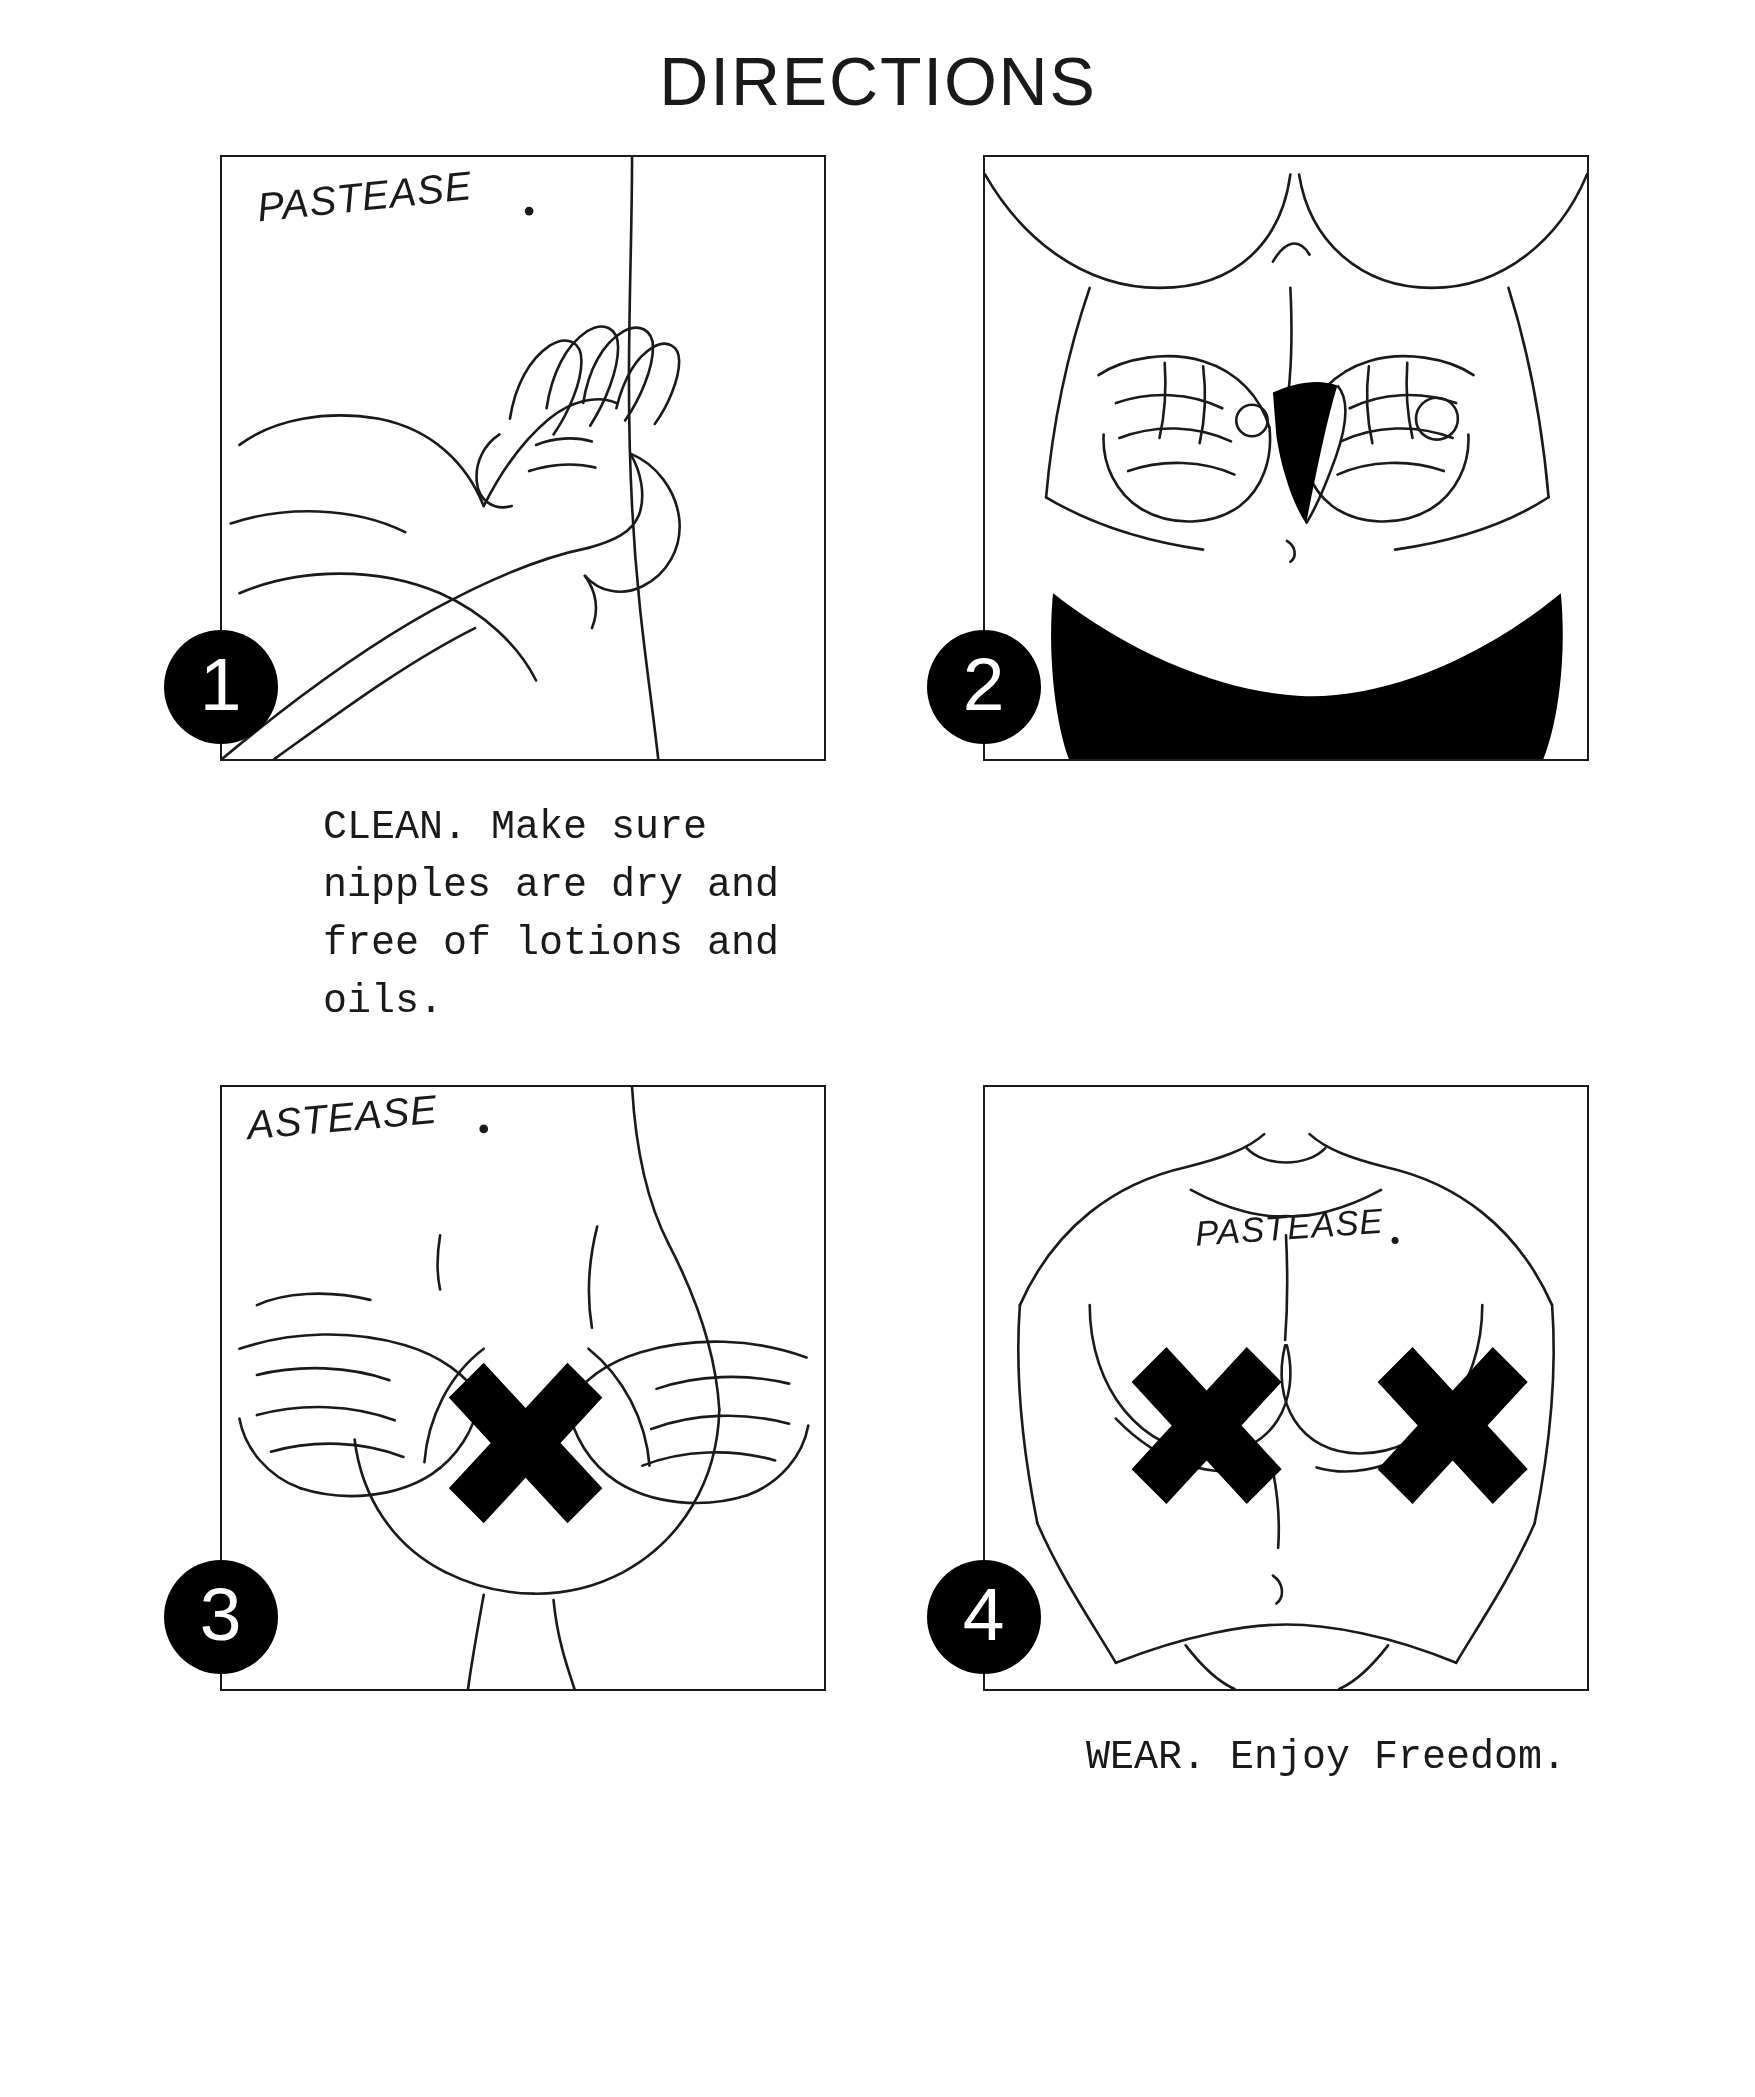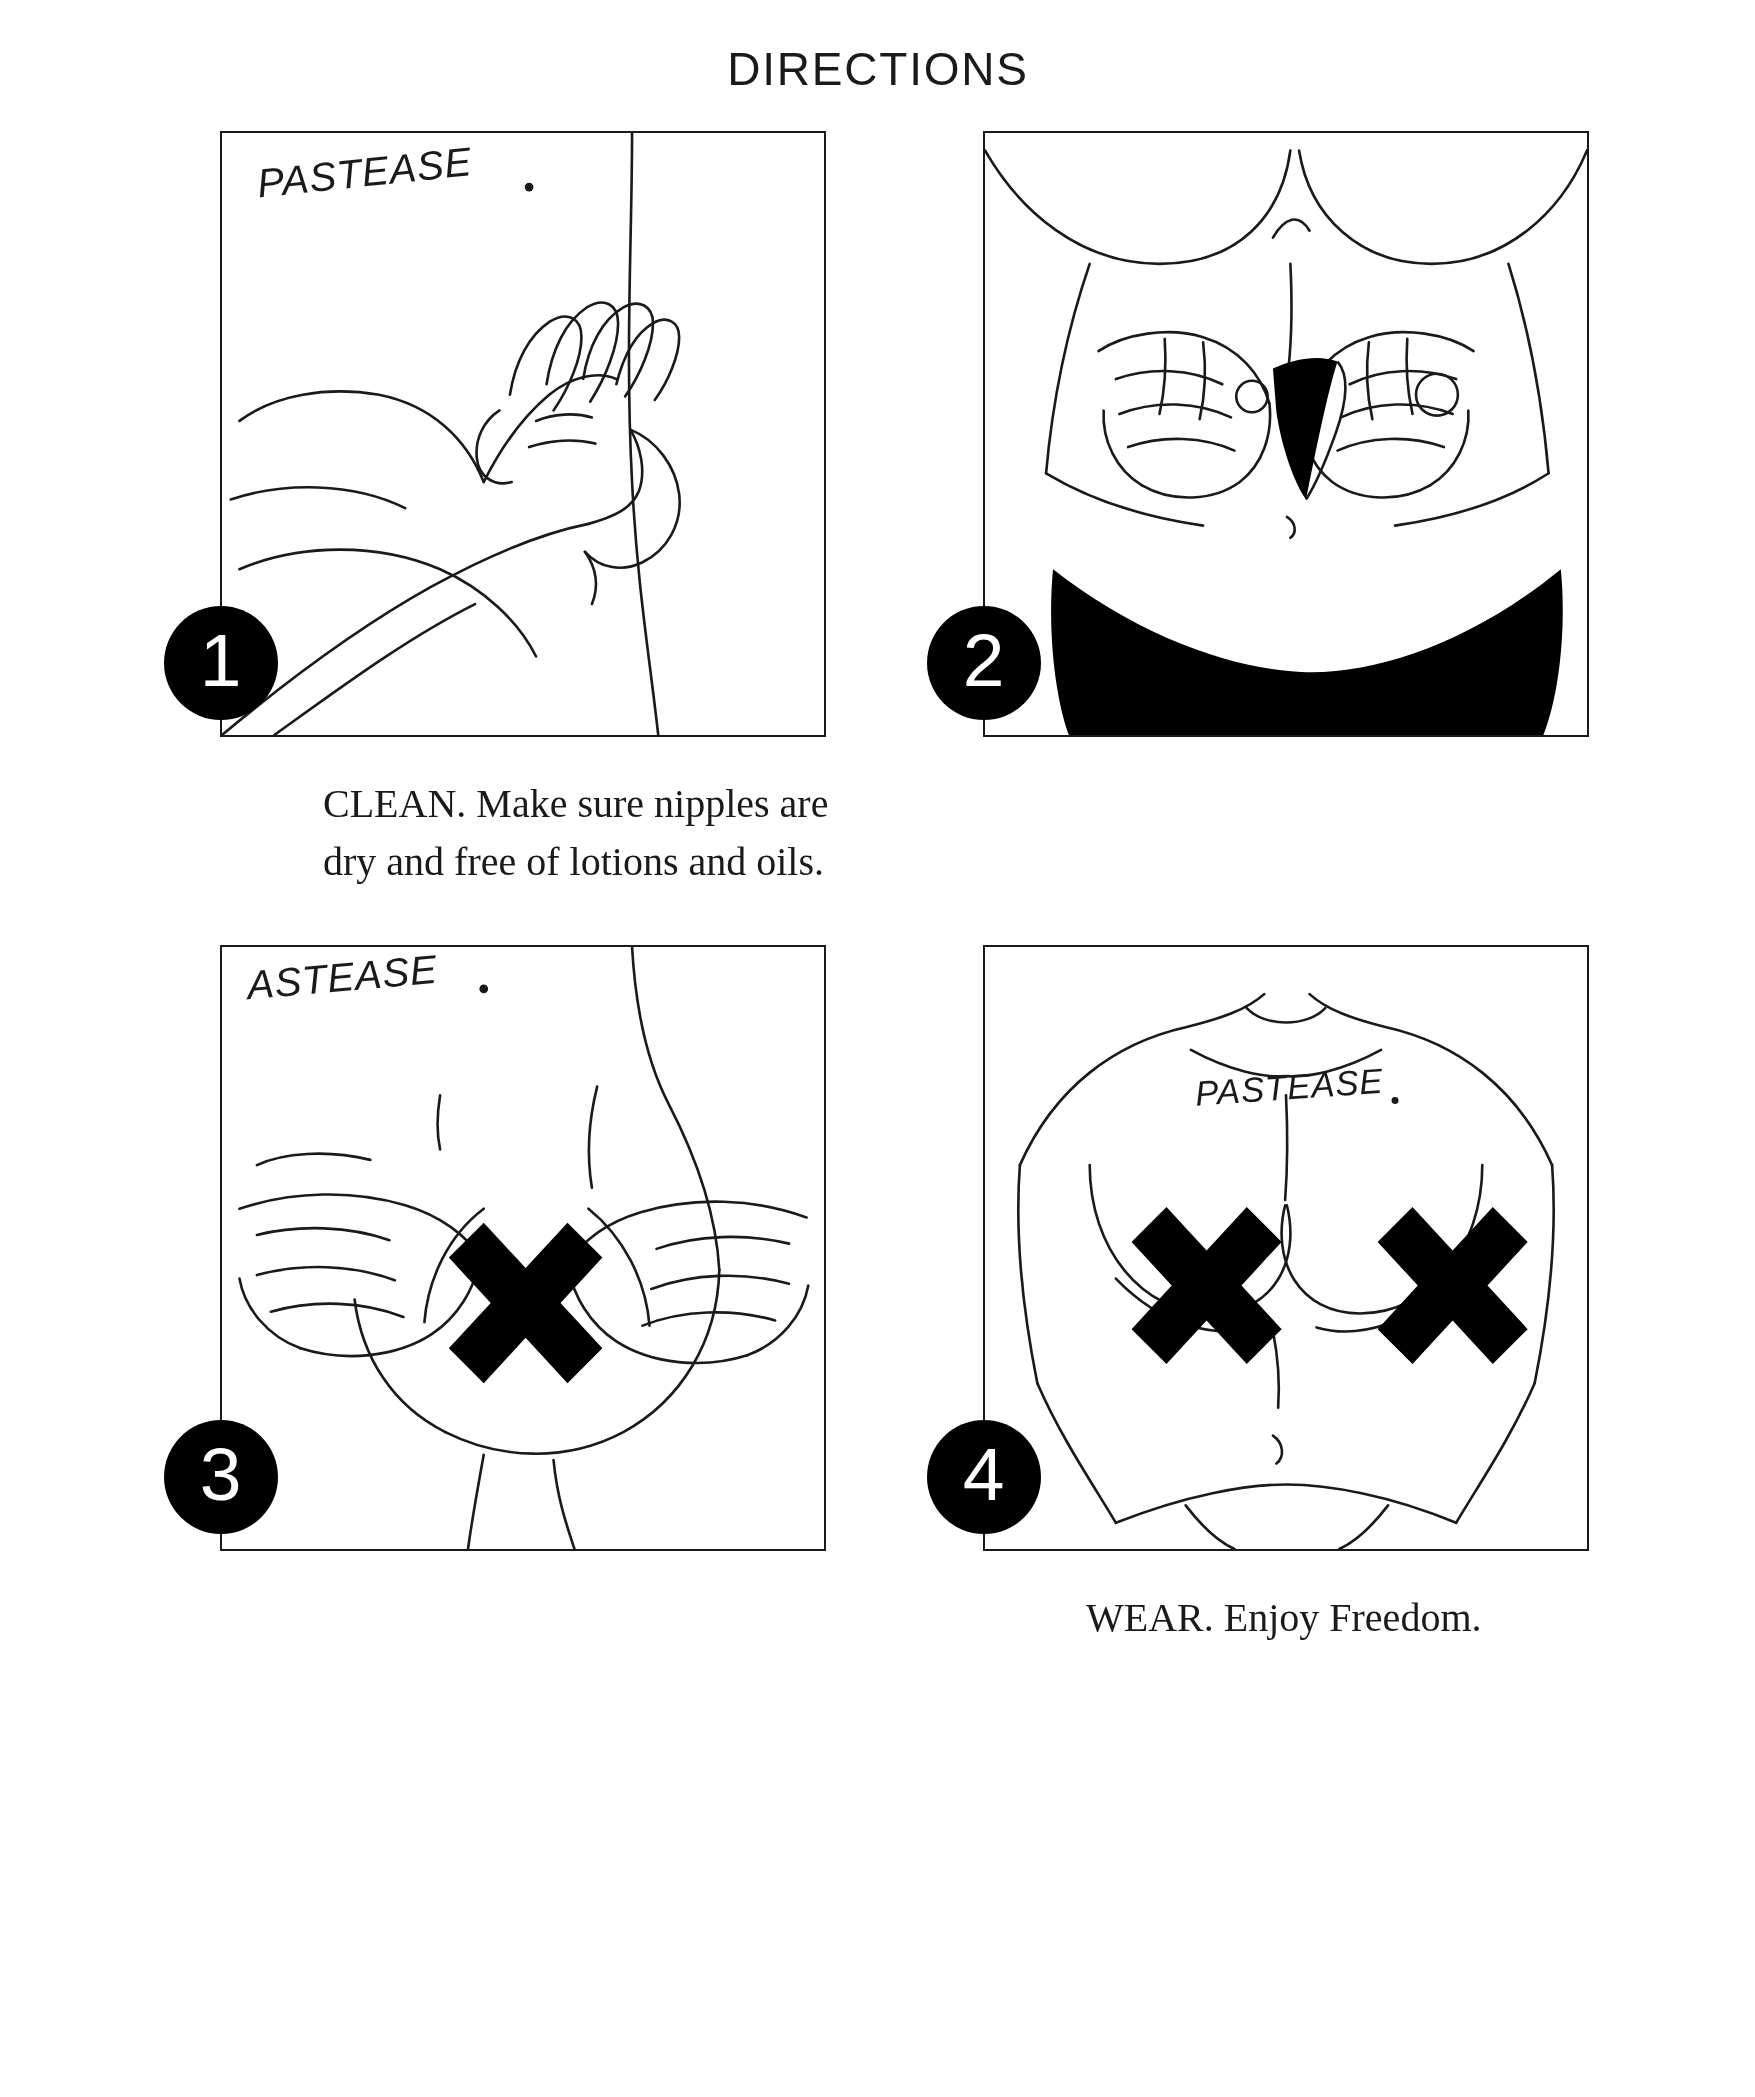--- a/index.html
+++ b/index.html
@@ -16,21 +16,21 @@
     position: relative;
   }
   .page {
     width: 1756px;
     height: 2098px;
     position: relative;
     box-sizing: border-box;
   }
   .page-title {
     text-align: center;
-    font-size: 46px;
+    font-size: 68px;
     font-weight: 400;
     letter-spacing: 1.8px;
     margin: 0;
     padding-top: 42px;
     color: #1a1a1a;
     font-family: "Liberation Sans", sans-serif;
   }
   .grid {
     position: relative;
     margin-top: 35px;
@@ -92,21 +92,21 @@
     left: -12.3px;
     bottom: 24.6px;
   }
   .caption {
     margin-top: 30px;
     margin-left: 147px;
     font-size: 40px;
     line-height: 1.45;
     color: #1a1a1a;
     max-width: 614px;
-    font-family: Liberation Serif, serif;
+    font-family: Liberation Mono, monospace;
     font-weight: 400;
   }
   .caption .sup {
     font-size: 23px;
     vertical-align: super;
   }
   .row2 { margin-top: 54px; }
   .brand-mark {
     font-family: "Liberation Sans", sans-serif;
     font-style: italic;

